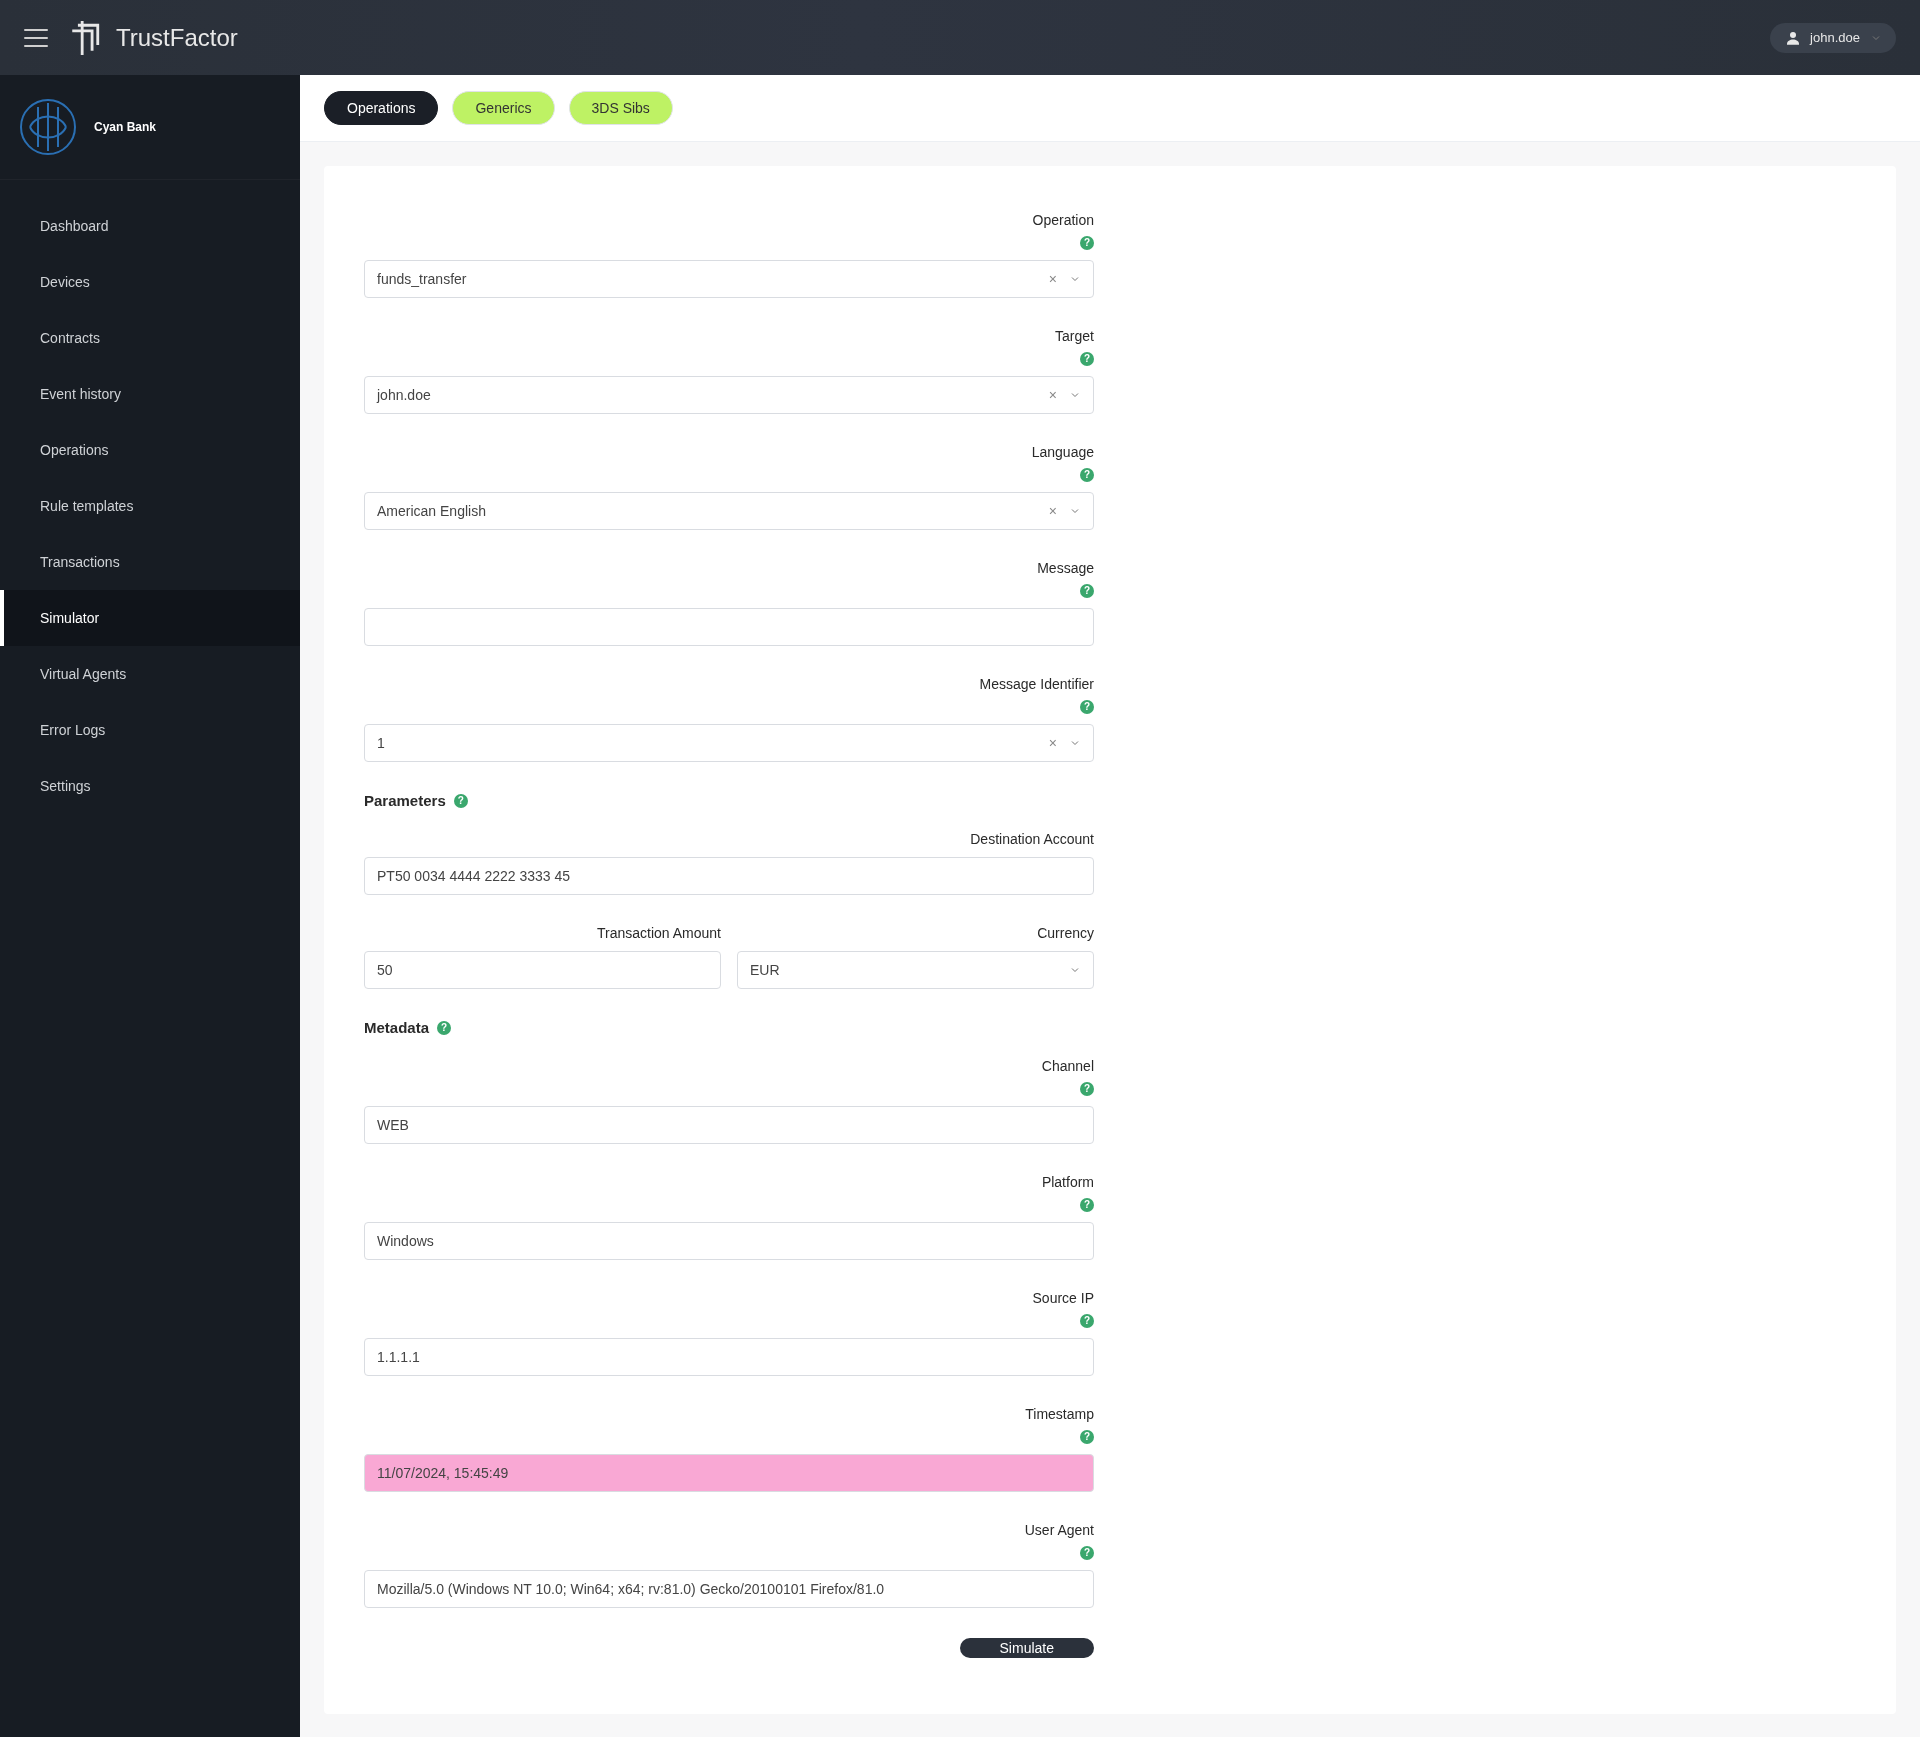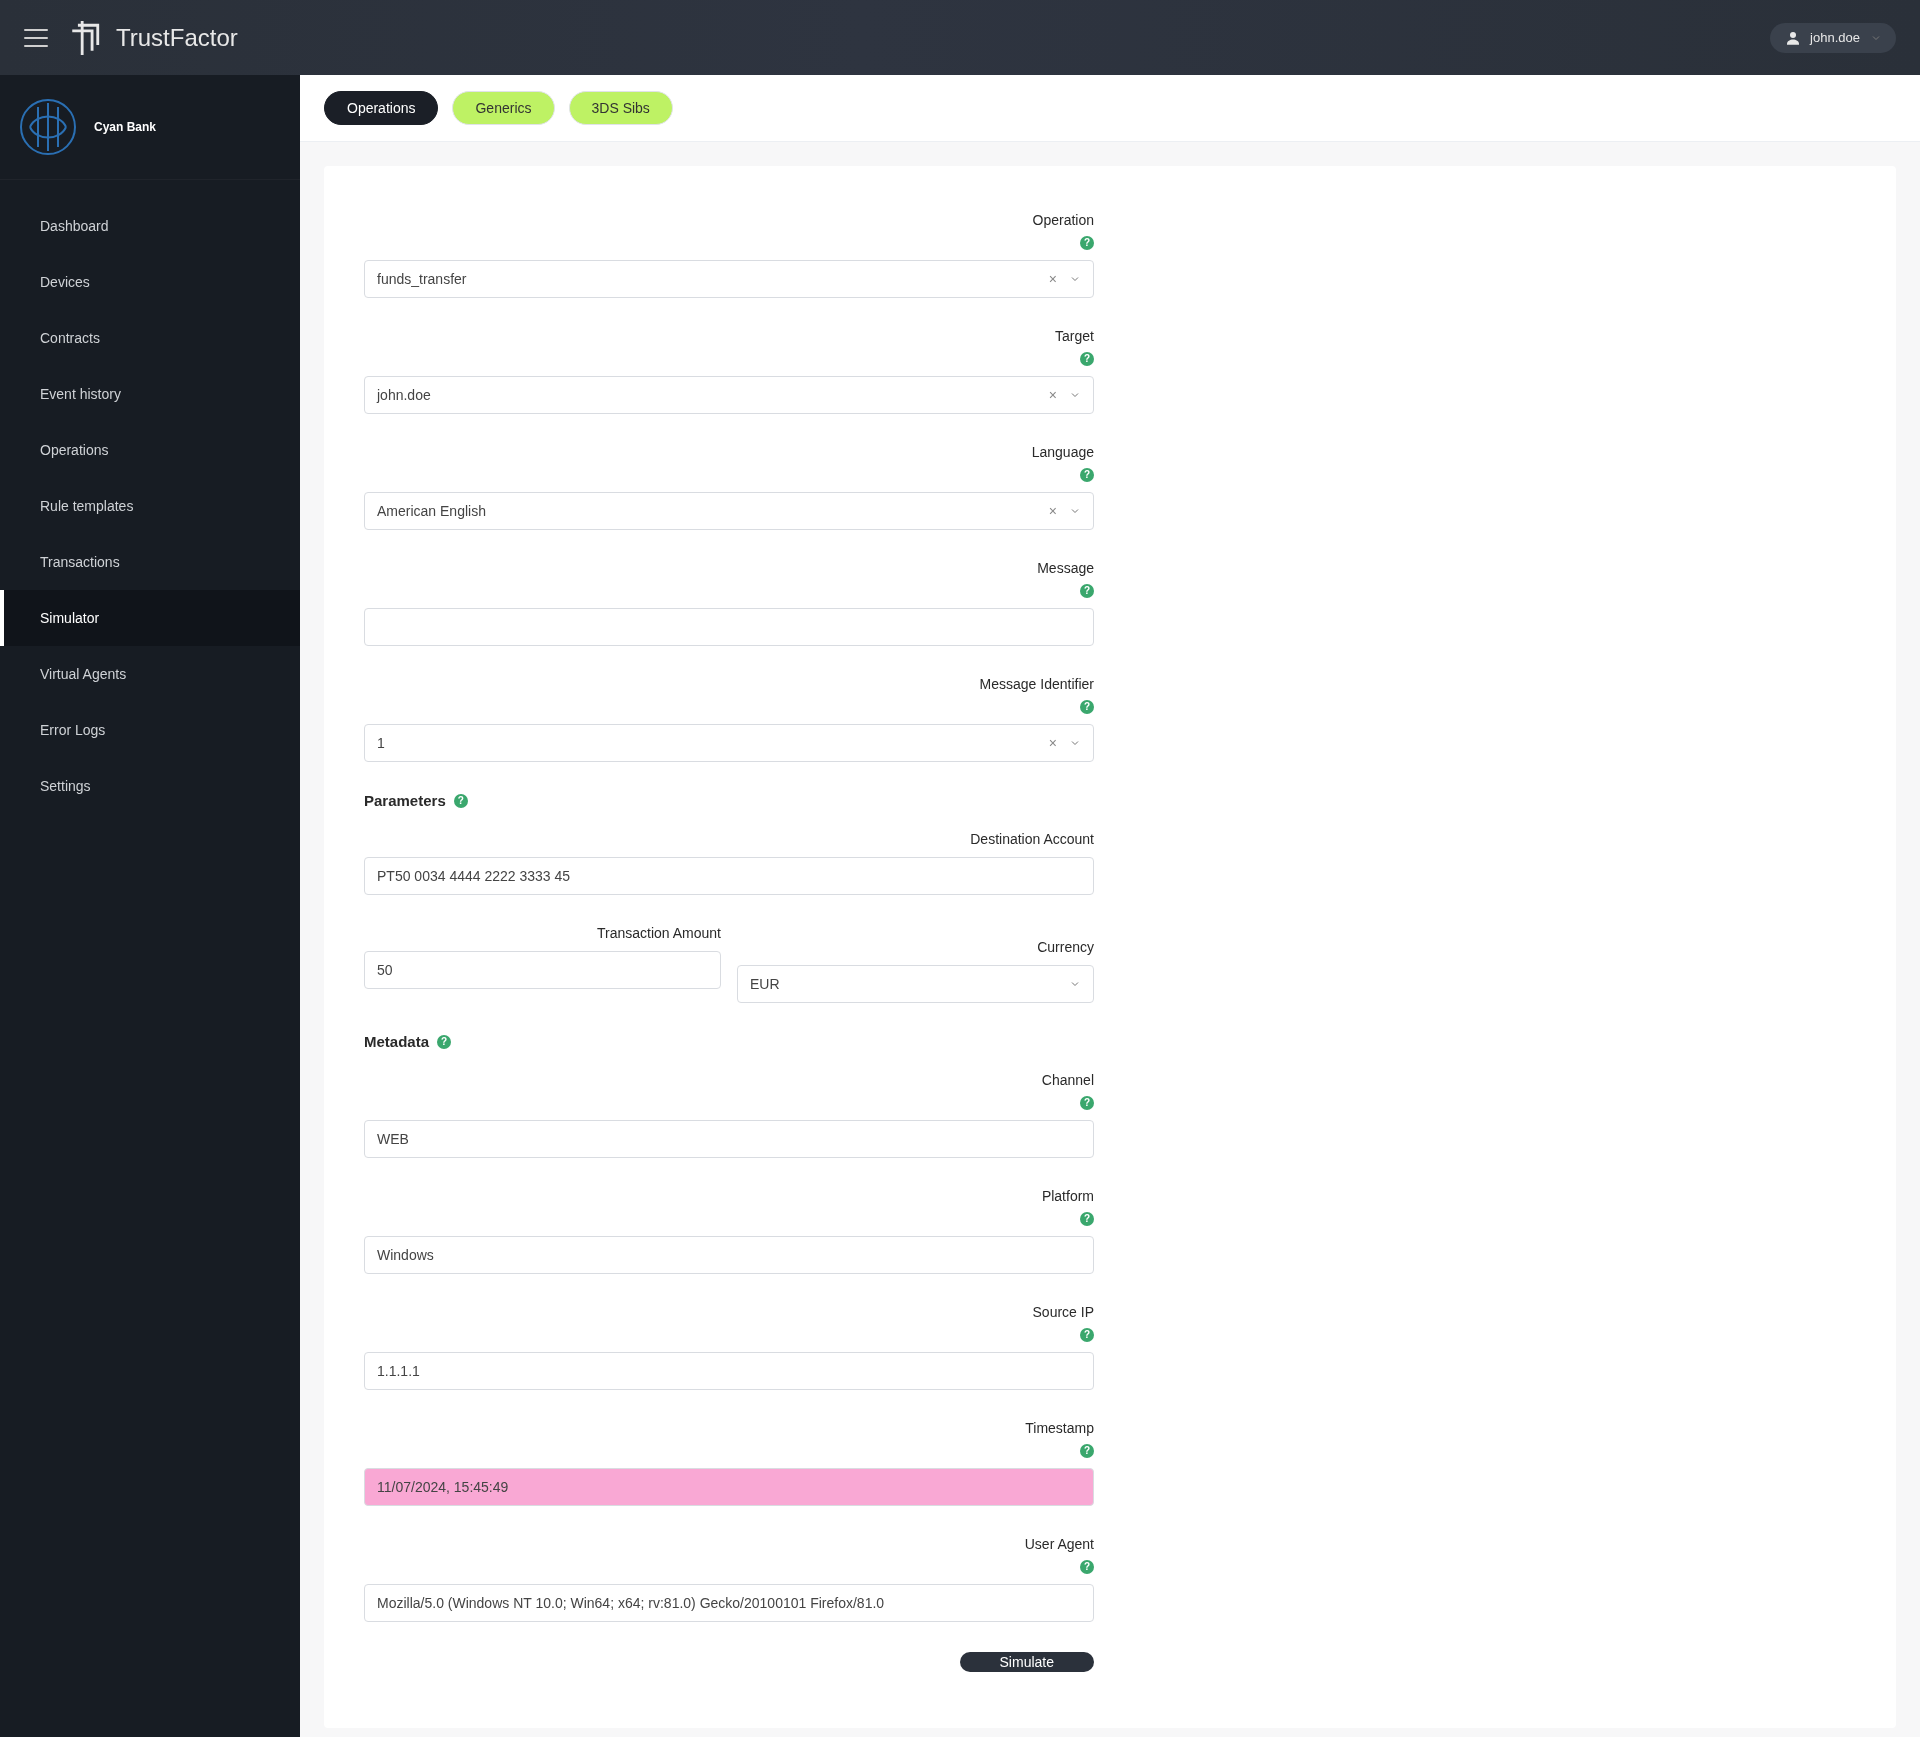--- a/index.html
+++ b/index.html
@@ -71,21 +71,21 @@
     width:100%;height:38px;border:1px solid #d9dce1;border-radius:4px;background:#fff;display:flex;align-items:center;padding:0 12px;position:relative;font-size:14px;color:#444;
   }
   .control input{border:none;outline:none;flex:1;font-size:14px;color:#444;background:transparent;}
   .control.readonly{background:#f9a8d4;}
   .control .clear{margin-left:auto;margin-right:8px;font-size:14px;color:#888;cursor:pointer;padding:0 4px;line-height:1;}
   .control .chev{color:#888;cursor:pointer;}
   .row{display:flex;gap:16px;}
   .row .col{flex:1;}
   .row .col .control{width:100%;}
   .col-narrow{flex:0 0 48%;}
-  .col-wide{flex:0 0 48%;margin-top:14px;}
+  .col-wide{flex:0 0 48%;}
   .section-head{font-size:15px;font-weight:700;margin:18px 0 22px 0;display:flex;align-items:center;gap:8px;}
   .actions{display:flex;justify-content:flex-end;margin-top:10px;}
   .btn-primary{
     background:#2b313b;color:#fff;border:none;border-radius:20px;padding:2px 40px;font-size:14px;cursor:pointer;
   }
   svg{display:block;}
   .chev svg{width:12px;height:12px;stroke:#777;fill:none;stroke-width:2;}
 </style>
 </head>
 <body>

